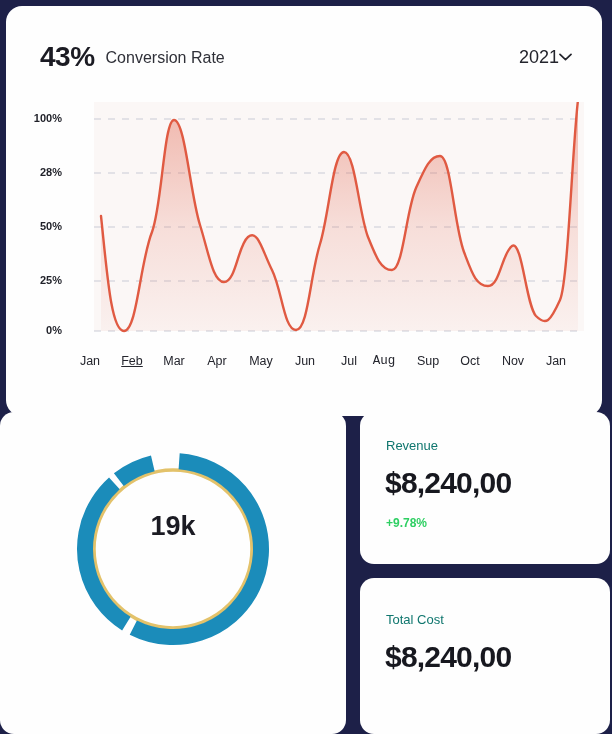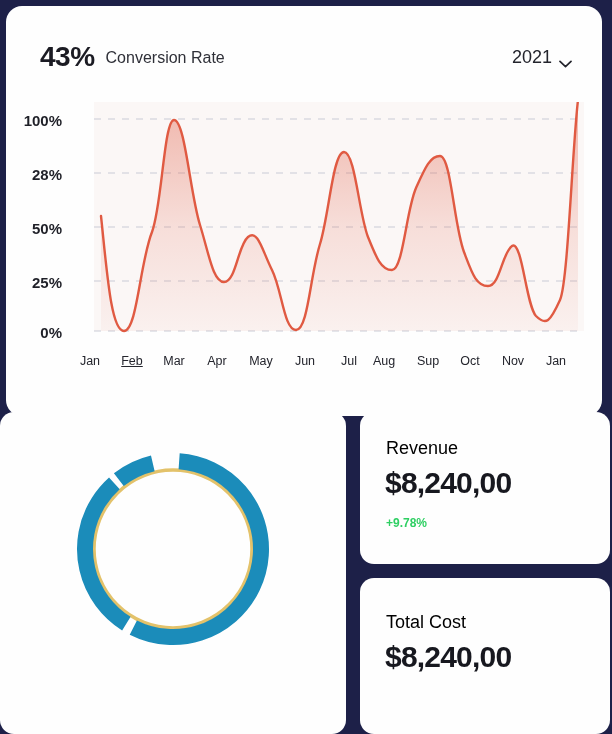--- a/index.html
+++ b/index.html
@@ -22,31 +22,31 @@
   }
   #pct-value {
     font-size:28px; font-weight:700; color:#1b1b23; letter-spacing:-0.5px;
     line-height:1;
   }
   #chart-title {
     font-size:16px; color:#2f3038; margin-left:11px; line-height:1;
     position:relative; top:1px;
   }
   #year-select {
-    margin-left:auto; display:flex; align-items:flex-end; gap:7px;
+    margin-left:auto; display:flex; align-items:center; 
     font-size:18px; color:#23242c; cursor:pointer;
   }
   #year-select svg { display:block; }
 
   
   #chart-area { position:absolute; left:0; top:86px; width:596px; height:300px; }
   #chart-svg { position:absolute; left:0; top:0; }
 
   .y-tick {
-    position:absolute; font-size:15px; color:#1f2028; font-weight:600;
+    position:absolute; font-size:11px; color:#1f2028; font-weight:600;
     text-align:right; width:44px; right:auto;
   }
   .x-tick {
     position:absolute; font-size:12.5px; color:#24252d; text-align:center;
     width:46px; top:262px;
   }
 
   
   #visitor-card { left:0px; top:412px; width:346px; height:322px; border-radius:14px; }
   #donut-wrap { position:absolute; left:0; top:22px; width:346px; height:230px; }
@@ -55,21 +55,21 @@
     position:absolute; left:96px; top:78px; width:154px; text-align:center;
   }
   #donut-value { font-size:27px; font-weight:700; color:#1b1b23; line-height:1.1; }
   #donut-label { font-size:14.5px; color:#3c3d46; line-height:1.32; margin-top:5px; }
 
   
   #revenue-card { left:360px; top:412px; width:250px; height:152px; }
   #cost-card    { left:360px; top:578px; width:250px; height:156px;padding-left:47px; }
   .stat-label {
     position:absolute; left:26px; top:26px;
-    font-size:18px; color:#000000;
+    font-size:13px; color:#0f766e;
   }
   .stat-value {
     position:absolute; left:25px; top:54px;
     font-size:30px; font-weight:700; color:#17181f; letter-spacing:-0.8px;
   }
   .stat-delta {
     position:absolute; left:26px; top:104px;
     font-size:12px; font-weight:600; color:#2fcf63;
   }
   #cost-card .stat-label { top:34px; }
@@ -174,21 +174,21 @@
         </g>
       </svg>
 
       <div class="x-tick" style="left:61px;">Jan</div>
       <div class="x-tick" style="left:103px;text-decoration:underline;">Feb</div>
       <div class="x-tick" style="left:145px;">Mar</div>
       <div class="x-tick" style="left:188px;">Apr</div>
       <div class="x-tick" style="left:232px;">May</div>
       <div class="x-tick" style="left:276px;">Jun</div>
       <div class="x-tick" style="left:320px;">Jul</div>
-      <div class="x-tick" style="left:355px;">Aug</div>
+      <div class="x-tick" style="left:355px;font-family:Liberation Mono, monospace;">Aug</div>
       <div class="x-tick" style="left:399px;">Sup</div>
       <div class="x-tick" style="left:441px;">Oct</div>
       <div class="x-tick" style="left:484px;">Nov</div>
       <div class="x-tick" style="left:527px;">Jan</div>
     </div>
   </div>
 
   <div class="card" id="visitor-card">
 
     <div id="donut-wrap">
@@ -200,20 +200,21 @@
 
           <circle cx="115" cy="115" r="88" transform="rotate(-86 115 115)" stroke-dasharray="311 242"></circle>
 
           <circle cx="115" cy="115" r="88" transform="rotate(122 115 115)" stroke-dasharray="163 390"></circle>
 
           <circle cx="115" cy="115" r="88" transform="rotate(232 115 115)" stroke-dasharray="38 515"></circle>
         </g>
       </svg>
 
       <div id="donut-center">
+        <div id="donut-value">19k</div>
       </div>
     </div>
 
   </div>
 
   <div class="card" id="revenue-card">
     <div class="stat-label">Revenue</div>
     <div class="stat-value">$8,240,00</div>
     <div class="stat-delta">+9.78%</div>
   </div>

